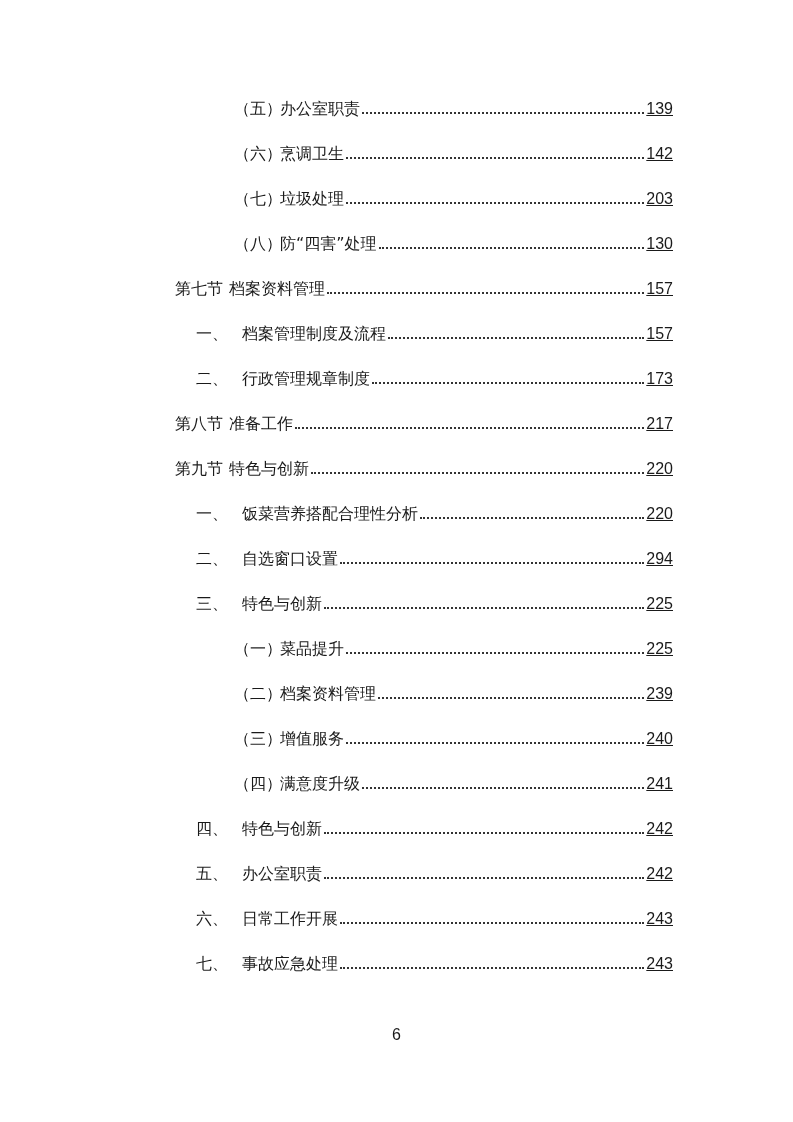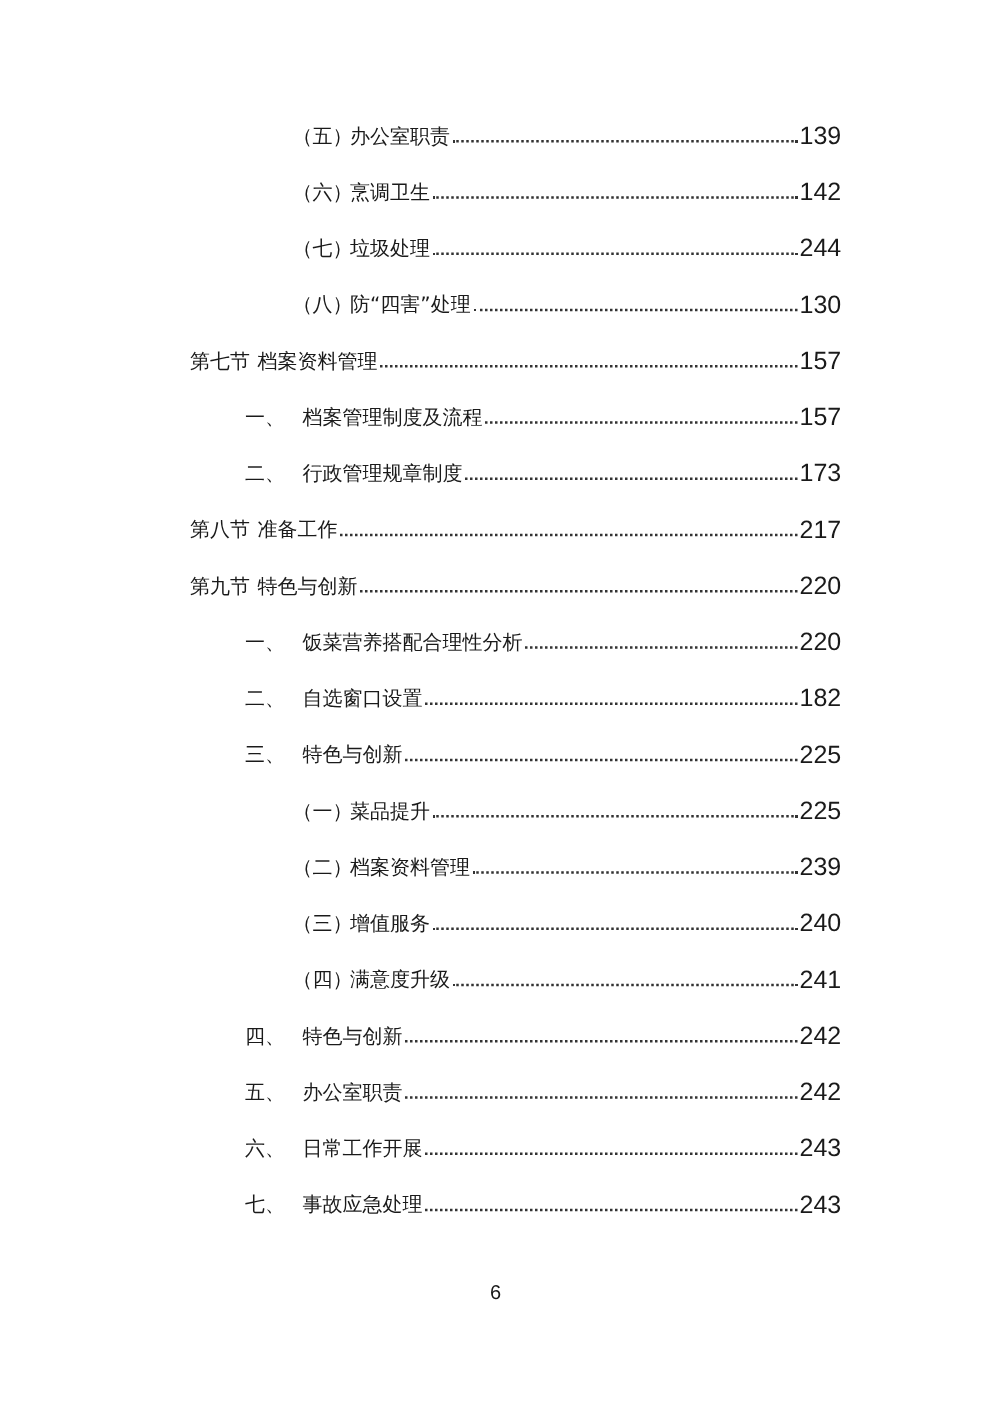--- a/index.html
+++ b/index.html
@@ -1,30 +1,30 @@
 <!DOCTYPE html>
 <html><head>
 <meta charset="utf-8">
 <style>
   html, body { margin: 0; padding: 0; background: #ffffff; }
   body { width: 793px; height: 1122px; position: relative; overflow: hidden;
          font-family: "DejaVu Sans", "Liberation Sans", sans-serif; color: #1a1a1a; }
   .toc { position: absolute; left: 0; top: 0; width: 793px; }
   .toc-row { position: absolute; height: 22px; display: flex; align-items: flex-end;
              font-size: 16px; line-height: 20px; right: 120px; }
-  .toc-row.lvl1 { left: 152px; }
+  .toc-row.lvl1 { left: 175px; }
   .toc-row.lvl2 { left: 196px; }
   .toc-row.lvl3 { left: 234px; }
   .num { white-space: pre; }
   .lvl2 .num { width: 46px; display: inline-block; }
   .lvl3 .num { width: 46px; display: inline-block; }
   .lvl1 .num { margin-right: 6px; }
   .title { white-space: nowrap; }
   .leader { flex: 1; border-bottom: 2px dotted #333; margin: 0 2px 5px 2px; height: 1px; }
-  .page { font-family: "Liberation Sans", sans-serif; font-size: 20px; white-space: nowrap; }
+  .page { font-family: "Liberation Sans", sans-serif; font-size: 16px; white-space: nowrap; text-decoration: underline; }
   .footer { position: absolute; top: 1026px; left: 0; width: 793px; text-align: center;
             font-family: "Liberation Sans", sans-serif; font-size: 16px; }
 </style>
 </head>
 <body>
 
 <div class="toc">
   <div class="toc-row lvl3" style="top:97px">
     <span class="num">（五）</span>
     <span class="title">办公室职责</span>
@@ -34,21 +34,21 @@
   <div class="toc-row lvl3" style="top:142px">
     <span class="num">（六）</span>
     <span class="title">烹调卫生</span>
     <span class="leader"></span>
     <span class="page">142</span>
   </div>
   <div class="toc-row lvl3" style="top:187px">
     <span class="num">（七）</span>
     <span class="title">垃圾处理</span>
     <span class="leader"></span>
-    <span class="page">244</span>
+    <span class="page">203</span>
   </div>
   <div class="toc-row lvl3" style="top:232px">
     <span class="num">（八）</span>
     <span class="title">防“四害”处理</span>
     <span class="leader"></span>
     <span class="page">130</span>
   </div>
   <div class="toc-row lvl1" style="top:277px">
     <span class="num">第七节</span>
     <span class="title">档案资料管理</span>
@@ -82,21 +82,21 @@
   <div class="toc-row lvl2" style="top:502px">
     <span class="num">一、</span>
     <span class="title">饭菜营养搭配合理性分析</span>
     <span class="leader"></span>
     <span class="page">220</span>
   </div>
   <div class="toc-row lvl2" style="top:547px">
     <span class="num">二、</span>
     <span class="title">自选窗口设置</span>
     <span class="leader"></span>
-    <span class="page">182</span>
+    <span class="page">294</span>
   </div>
   <div class="toc-row lvl2" style="top:592px">
     <span class="num">三、</span>
     <span class="title">特色与创新</span>
     <span class="leader"></span>
     <span class="page">225</span>
   </div>
   <div class="toc-row lvl3" style="top:637px">
     <span class="num">（一）</span>
     <span class="title">菜品提升</span>

